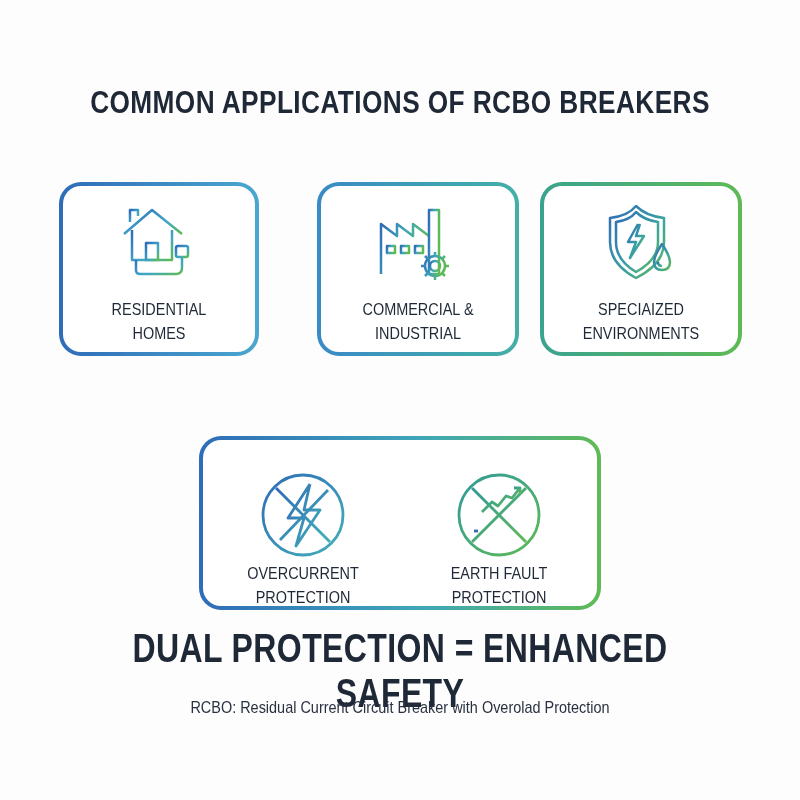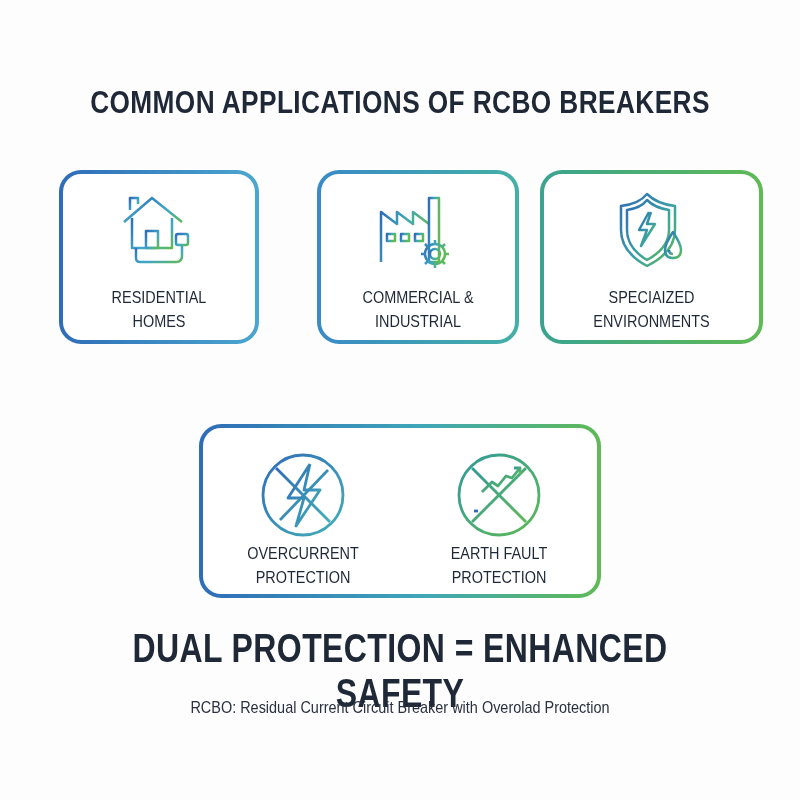--- a/index.html
+++ b/index.html
@@ -6,37 +6,37 @@
   body {
     width:800px; height:800px; background:#fdfdfd; position:relative; overflow:hidden;
     font-family: "Liberation Sans", "DejaVu Sans", sans-serif; color:#1e2633;
   }
   .title {
     position:absolute; left:0; top:84px; width:800px; text-align:center;
     font-size:32px; font-weight:bold; letter-spacing:0.5px;
     transform: scaleX(0.82); transform-origin:center; color:#1f2836;
   }
   .card {
-    position:absolute; box-sizing:border-box; border-radius:22px; padding:4px;
+    position:absolute; box-sizing:border-box; border-radius:22px; padding:4px;margin-top:12px;
   }
   .card .inner {
     width:100%; height:100%; box-sizing:border-box; border-radius:18px; background:#ffffff;
     position:relative;
   }
   .c1 { left:59px; top:170px; width:200px; height:174px; background:linear-gradient(90deg,#2f6cb8,#4aa7cf); }
   .c2 { left:317px; top:170px; width:202px; height:174px; background:linear-gradient(90deg,#3a8ac6,#43b0a6); }
-  .c3 { left:540px; top:170px; width:223px; height:174px; background:linear-gradient(90deg,#3aa38f,#5fba55); }
+  .c3 { left:540px; top:170px; width:202px; height:174px; background:linear-gradient(90deg,#3aa38f,#5fba55); }
   .card-icon { position:absolute; left:50%; top:16px; transform:translateX(-50%); }
   .card-label {
     position:absolute; left:0; width:100%; text-align:center; top:112px;
     font-size:17px; line-height:24px; font-weight:normal; color:#1f2836;
     transform:scaleX(0.85);
   }
   .wide { left:199px; top:424px; width:402px; height:174px; background:linear-gradient(90deg,#2f6cb8,#3fa6b8 55%,#5fba55); }
-  .prot { position:absolute; top:4px; width:200px; height:100%; }
+  .prot { position:absolute; top:12px; width:200px; height:100%; }
   .prot.p1 { left:0; }
   .prot.p2 { left:196px; }
   .prot .ico { position:absolute; left:50%; top:18px; transform:translateX(-50%); }
   .prot .lbl {
     position:absolute; left:0; width:100%; top:110px; text-align:center;
     font-size:17px; line-height:24px; color:#1f2836; transform:scaleX(0.85);
   }
   .tagline {
     position:absolute; left:0; top:626px; width:800px; text-align:center;
     font-size:40px; font-weight:bold; color:#1f2836; transform:scaleX(0.8); letter-spacing:0.5px;

